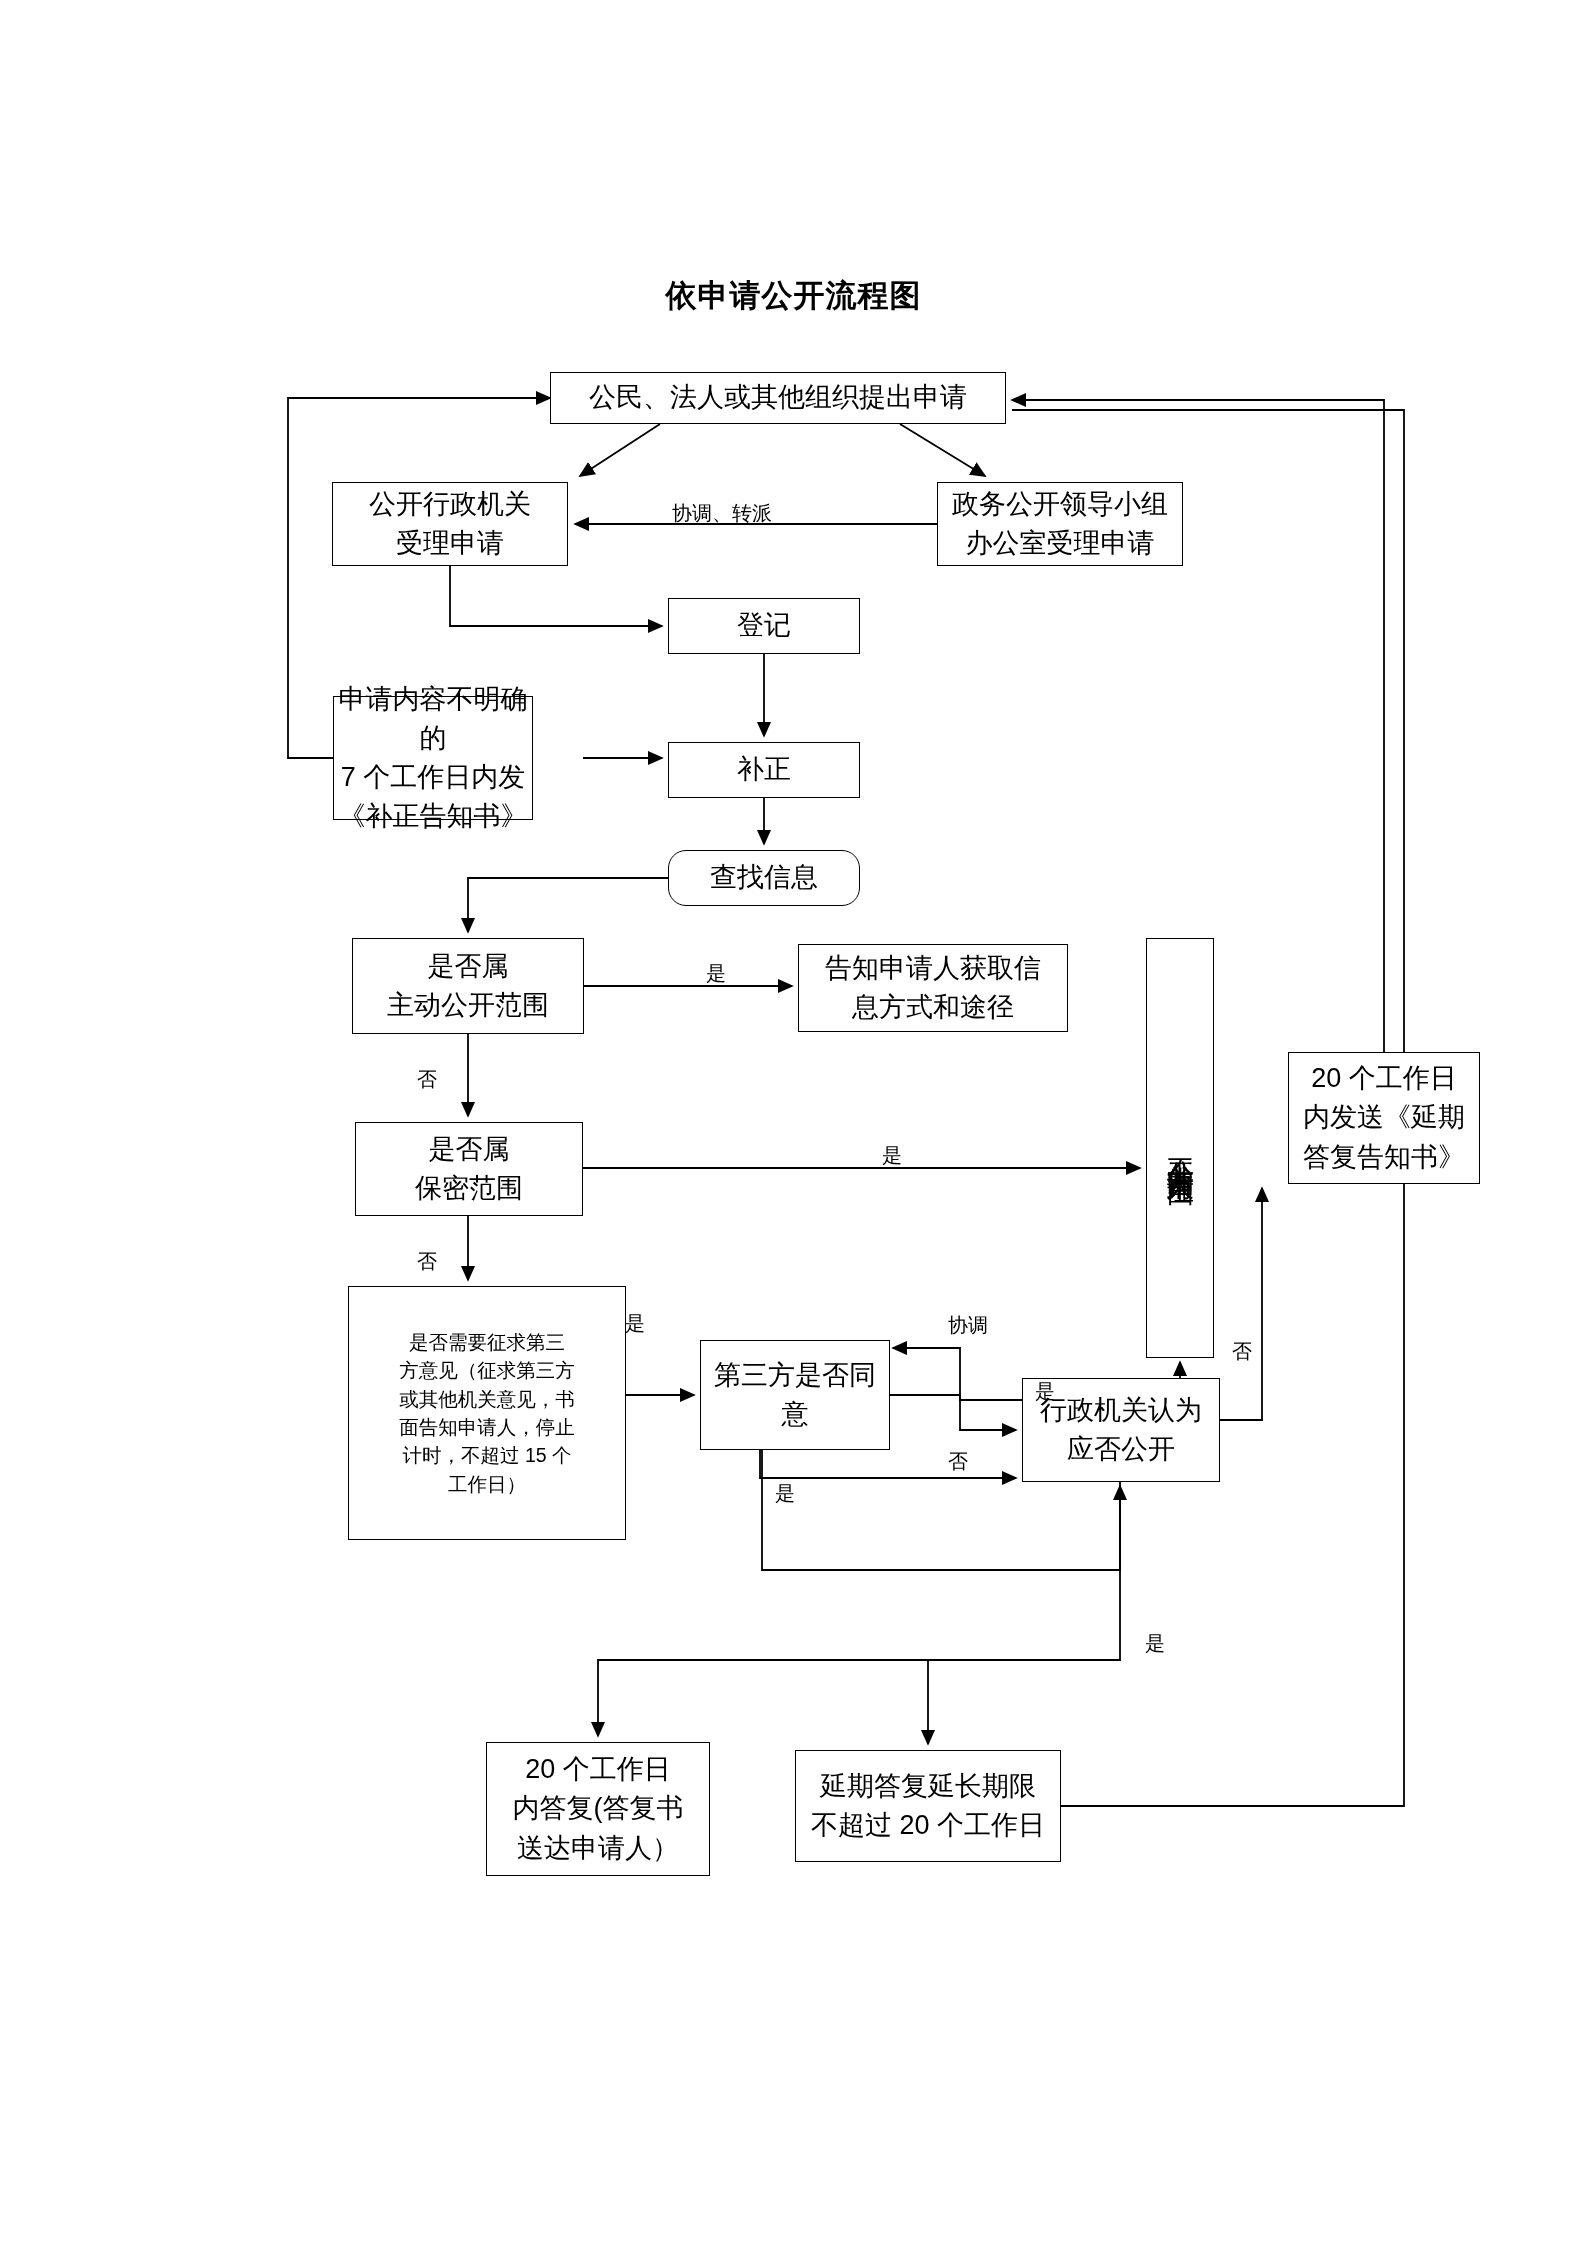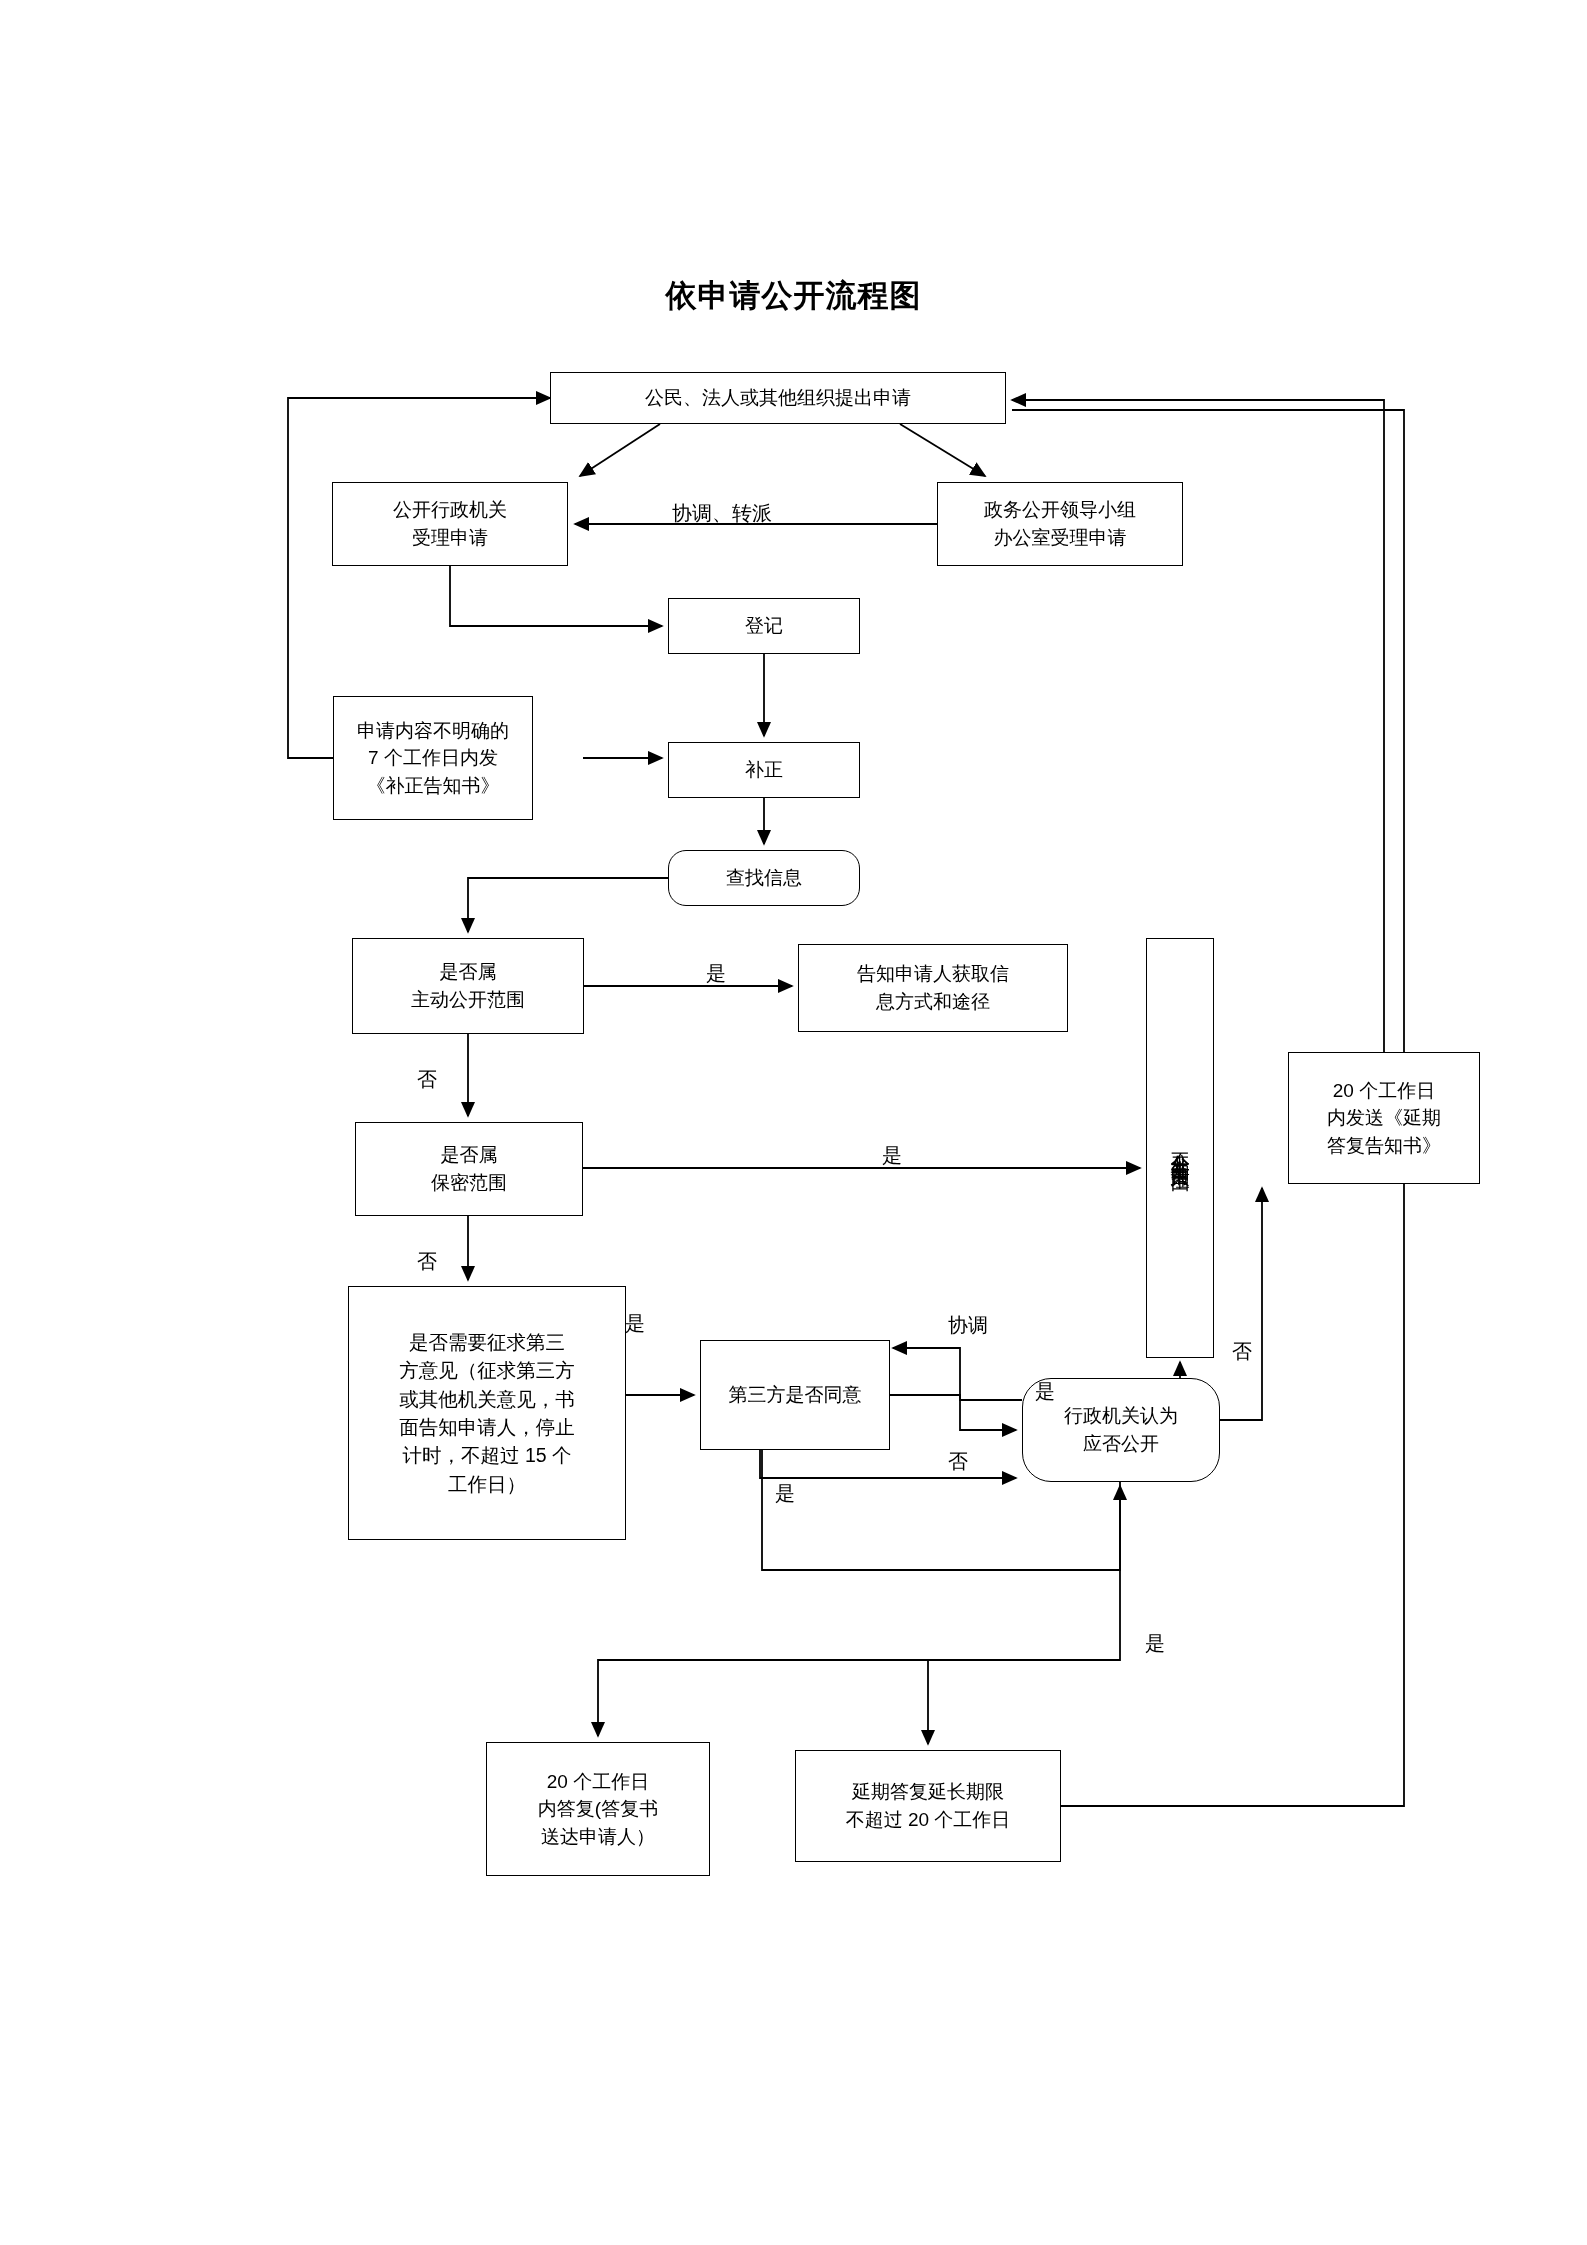--- a/index.html
+++ b/index.html
@@ -6,21 +6,21 @@
   body { width:1587px; height:2245px; position:relative; font-family:"Liberation Sans","DejaVu Sans",sans-serif; color:#000; }
   #canvas { position:absolute; left:0; top:0; width:1587px; height:2245px; }
   svg.edges { position:absolute; left:0; top:0; width:1587px; height:2245px; }
   .title {
     position:absolute; left:0; top:275px; width:1587px; text-align:center;
     font-size:31px; font-weight:bold; letter-spacing:1px;
   }
   .node {
     position:absolute; box-sizing:border-box; border:1.5px solid #000; background:#fff;
     display:flex; align-items:center; justify-content:center; text-align:center;
-    font-size:19px; line-height:1.45; padding:2px 4px; white-space:pre-line;
+    font-size:27px; line-height:1.45; padding:2px 4px; white-space:pre-line;
   }
   .node.vertical {
     writing-mode:vertical-rl; text-orientation:upright; letter-spacing:2px; line-height:1.3;
   }
   .elabel {
     position:absolute; font-size:20px; background:transparent; white-space:nowrap;
     text-align:center;
   }
 </style>
 </head>
@@ -108,21 +108,21 @@
   <div class="node" style="left:355px; top:1122px; width:228px; height:94px;">是否属
 保密范围</div>
   <div class="node" style="left:348px; top:1286px; width:278px; height:254px; font-size:19.5px;">是否需要征求第三
 方意见（征求第三方
 或其他机关意见，书
 面告知申请人，停止
 计时，不超过 15 个
 工作日）</div>
   <div class="node" style="left:700px; top:1340px; width:190px; height:110px;">第三方是否同意</div>
   <div class="node vertical" style="left:1146px; top:938px; width:68px; height:420px;">不公开并告知申请人理由</div>
-  <div class="node" style="left:1022px; top:1378px; width:198px; height:104px;border-radius:29px;">行政机关认为
+  <div class="node" style="left:1022px; top:1378px; width:198px; height:104px;">行政机关认为
 应否公开</div>
   <div class="node" style="left:1288px; top:1052px; width:192px; height:132px;">20 个工作日
 内发送《延期
 答复告知书》</div>
   <div class="node" style="left:486px; top:1742px; width:224px; height:134px;">20 个工作日
 内答复(答复书
 送达申请人）</div>
   <div class="node" style="left:795px; top:1750px; width:266px; height:112px;">延期答复延长期限
 不超过 20 个工作日</div>
 

